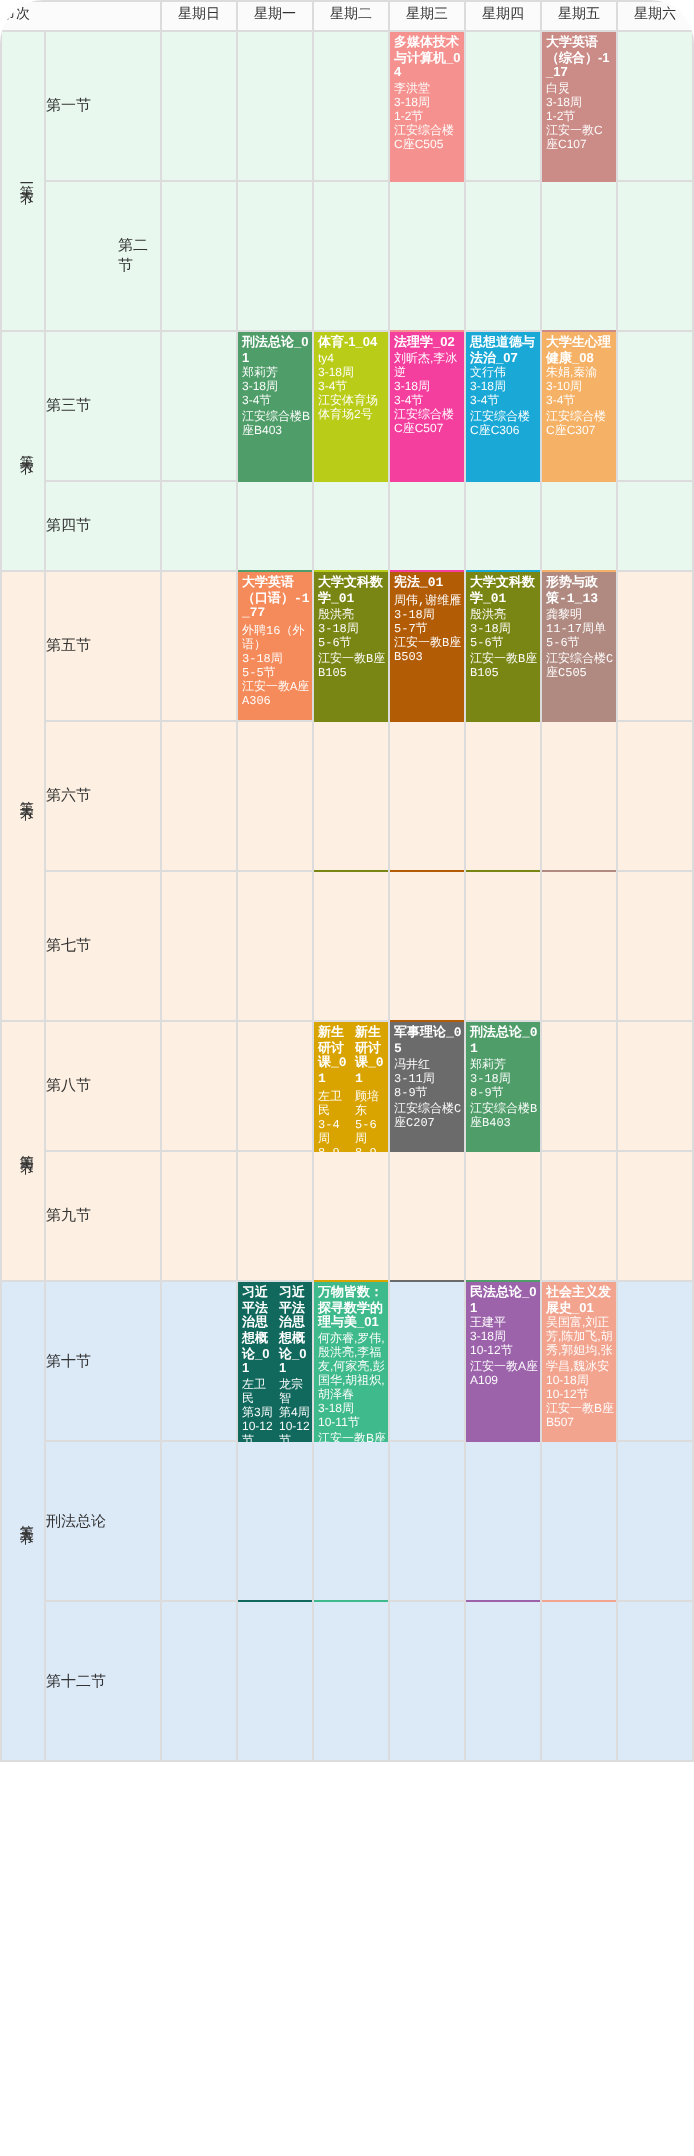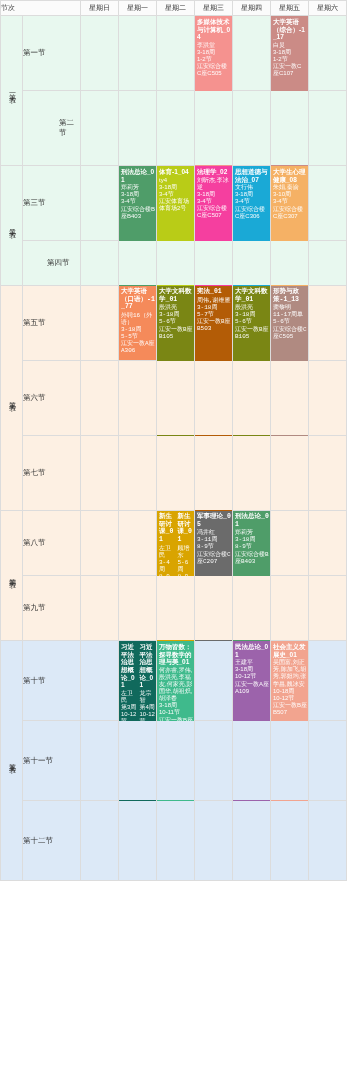--- a/index.html
+++ b/index.html
@@ -7,20 +7,21 @@
     margin: 0; padding: 0;
     background: #ffffff;
     font-family: "Liberation Sans", "DejaVu Sans", sans-serif;
   }
   #app {
     position: relative;
     width: 347px;
     height: 1078px;
     overflow: hidden;
     background: #fff;
+    border-radius: 22px;
   }
   table.sched {
     width: 347px;
     border-collapse: collapse;
     table-layout: fixed;
   }
   table.sched td, table.sched th {
     border: 1px solid #dcdcdc;
     padding: 0;
     vertical-align: middle;
@@ -200,21 +201,21 @@
               <span class="cname">大学生心理健康_08</span>
               <span class="cmeta">朱娟,秦渝</span>
               <span class="cmeta">3-10周</span>
               <span class="cmeta">3-4节</span>
               <span class="cmeta">江安综合楼C座C307</span>
             </div>
           </td>
           <td class="slot band-a" style="height: 75px;"></td>
         </tr>
         <tr>
-          <td class="jiecell band-a" style="height: 45px; padding-left: 24px;">第四节</td>
+          <td class="jiecell band-a" style="height: 45px;">第四节</td>
           <td class="slot band-a" style="height: 45px;"></td>
           <td class="slot band-a" style="height: 45px;"></td>
           <td class="slot band-a" style="height: 45px;"></td>
           <td class="slot band-a" style="height: 45px;"></td>
           <td class="slot band-a" style="height: 45px;"></td>
           <td class="slot band-a" style="height: 45px;"></td>
           <td class="slot band-a" style="height: 45px;"></td>
         </tr>
         <tr>
           <td class="bigcell band-b" rowspan="3"><span>第三大节</span></td>
@@ -383,21 +384,21 @@
               <span class="cname">社会主义发展史_01</span>
               <span class="cmeta">吴国富,刘正芳,陈加飞,胡秀,郭妲均,张学昌,魏冰安</span>
               <span class="cmeta">10-18周</span>
               <span class="cmeta">10-12节</span>
               <span class="cmeta">江安一教B座B507</span>
             </div>
           </td>
           <td class="slot band-c" style="height: 80px;"></td>
         </tr>
         <tr>
-          <td class="jiecell band-c" style="height: 80px;">第十一节</td>
+          <td class="jiecell band-c" style="height: 80px;">刑法总论</td>
           <td class="slot band-c" style="height: 80px;"></td>
           <td class="slot band-c" style="height: 80px;"></td>
           <td class="slot band-c" style="height: 80px;"></td>
           <td class="slot band-c" style="height: 80px;"></td>
           <td class="slot band-c" style="height: 80px;"></td>
           <td class="slot band-c" style="height: 80px;"></td>
           <td class="slot band-c" style="height: 80px;"></td>
         </tr>
         <tr>
           <td class="jiecell band-c" style="height: 80px;">第十二节</td>

